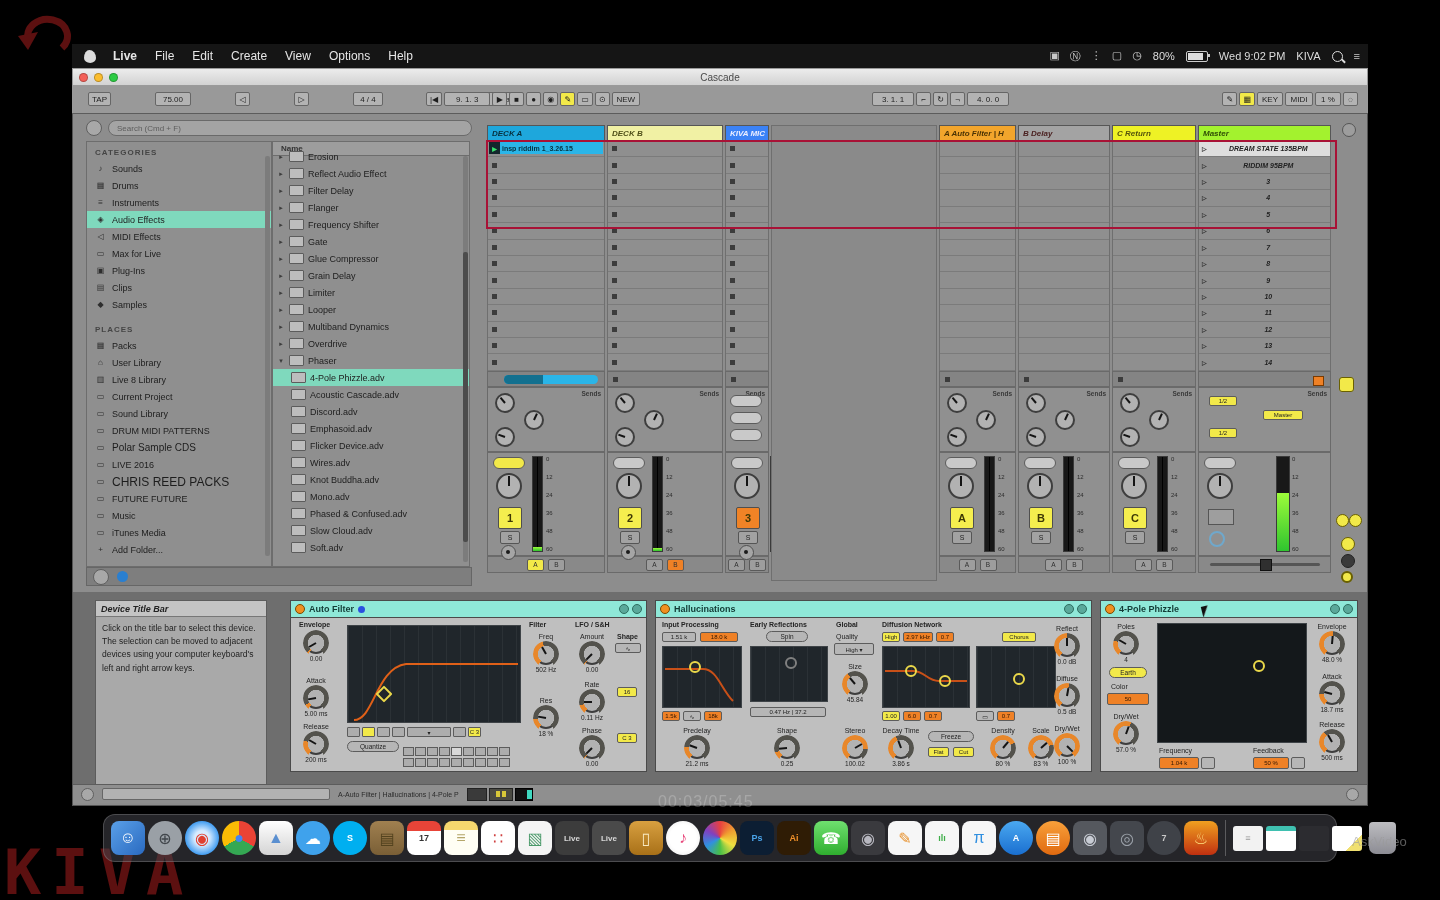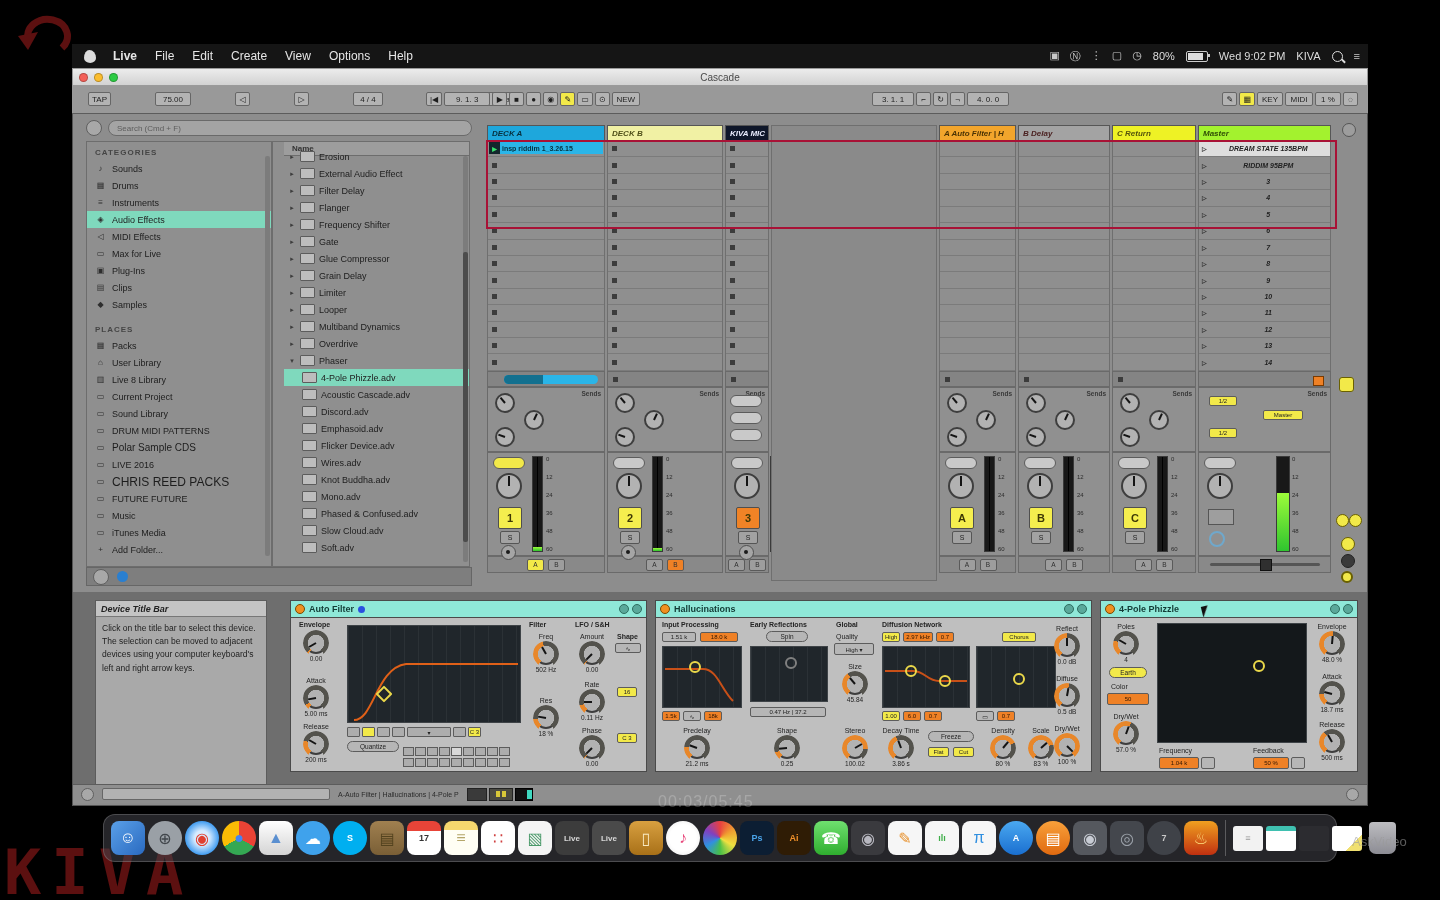--- a/index.html
+++ b/index.html
@@ -351,32 +351,32 @@
       <div class="cat-item">
         <div class="cat-icon">▭</div>
         <div style="font-size: 9px; white-space: nowrap;">iTunes Media</div>
       </div>
       <div class="cat-item">
         <div class="cat-icon">+</div>
         <div style="font-size: 9px; white-space: nowrap;">Add Folder...</div>
       </div>
       <div class="vscroll" style="right: 1px; top: 14px; height: 400px;"></div>
     </div>
-  <div class="abs panel" id="file-panel" style="left:272px;top:141px;width:198px;height:426px;padding-left:11px;">
+  <div class="abs panel" id="file-panel" style="left:272px;top:141px;width:198px;height:426px;">
       <div class="fl-header">Name</div>
       <div style="margin-top: -8px;">
         <div class="file-item">
           <div class="tri">▸</div>
           <div class="dicon-dev"></div>
           <div>Erosion</div>
         </div>
         <div class="file-item">
           <div class="tri">▸</div>
           <div class="dicon-dev"></div>
-          <div>External Audio Effect</div>
+          <div>Reflect Audio Effect</div>
         </div>
         <div class="file-item">
           <div class="tri">▸</div>
           <div class="dicon-dev"></div>
           <div>Filter Delay</div>
         </div>
         <div class="file-item">
           <div class="tri">▸</div>
           <div class="dicon-dev"></div>
           <div>Flanger</div>
@@ -653,21 +653,21 @@
             <div>48</div>
             <div>60</div>
           </div>
         </div>
         <div class="xfaderow">
           <div class="xchip">A</div>
           <div class="xchip" style="background: rgb(239, 129, 38);">B</div>
         </div>
       </div>
       <div class="tcol" style="left: 725px; width: 44px;">
-        <div class="thead" style="background: #0f172a; color: rgb(236, 238, 255); text-align: center;">KIVA MIC</div>
+        <div class="thead" style="background: #3b82f6; color: rgb(236, 238, 255); text-align: center;">KIVA MIC</div>
         <div class="tgrid">
           <div class="slot">
             <div class="stopsq"></div>
           </div>
           <div class="slot">
             <div class="stopsq"></div>
           </div>
           <div class="slot">
             <div class="stopsq"></div>
           </div>

